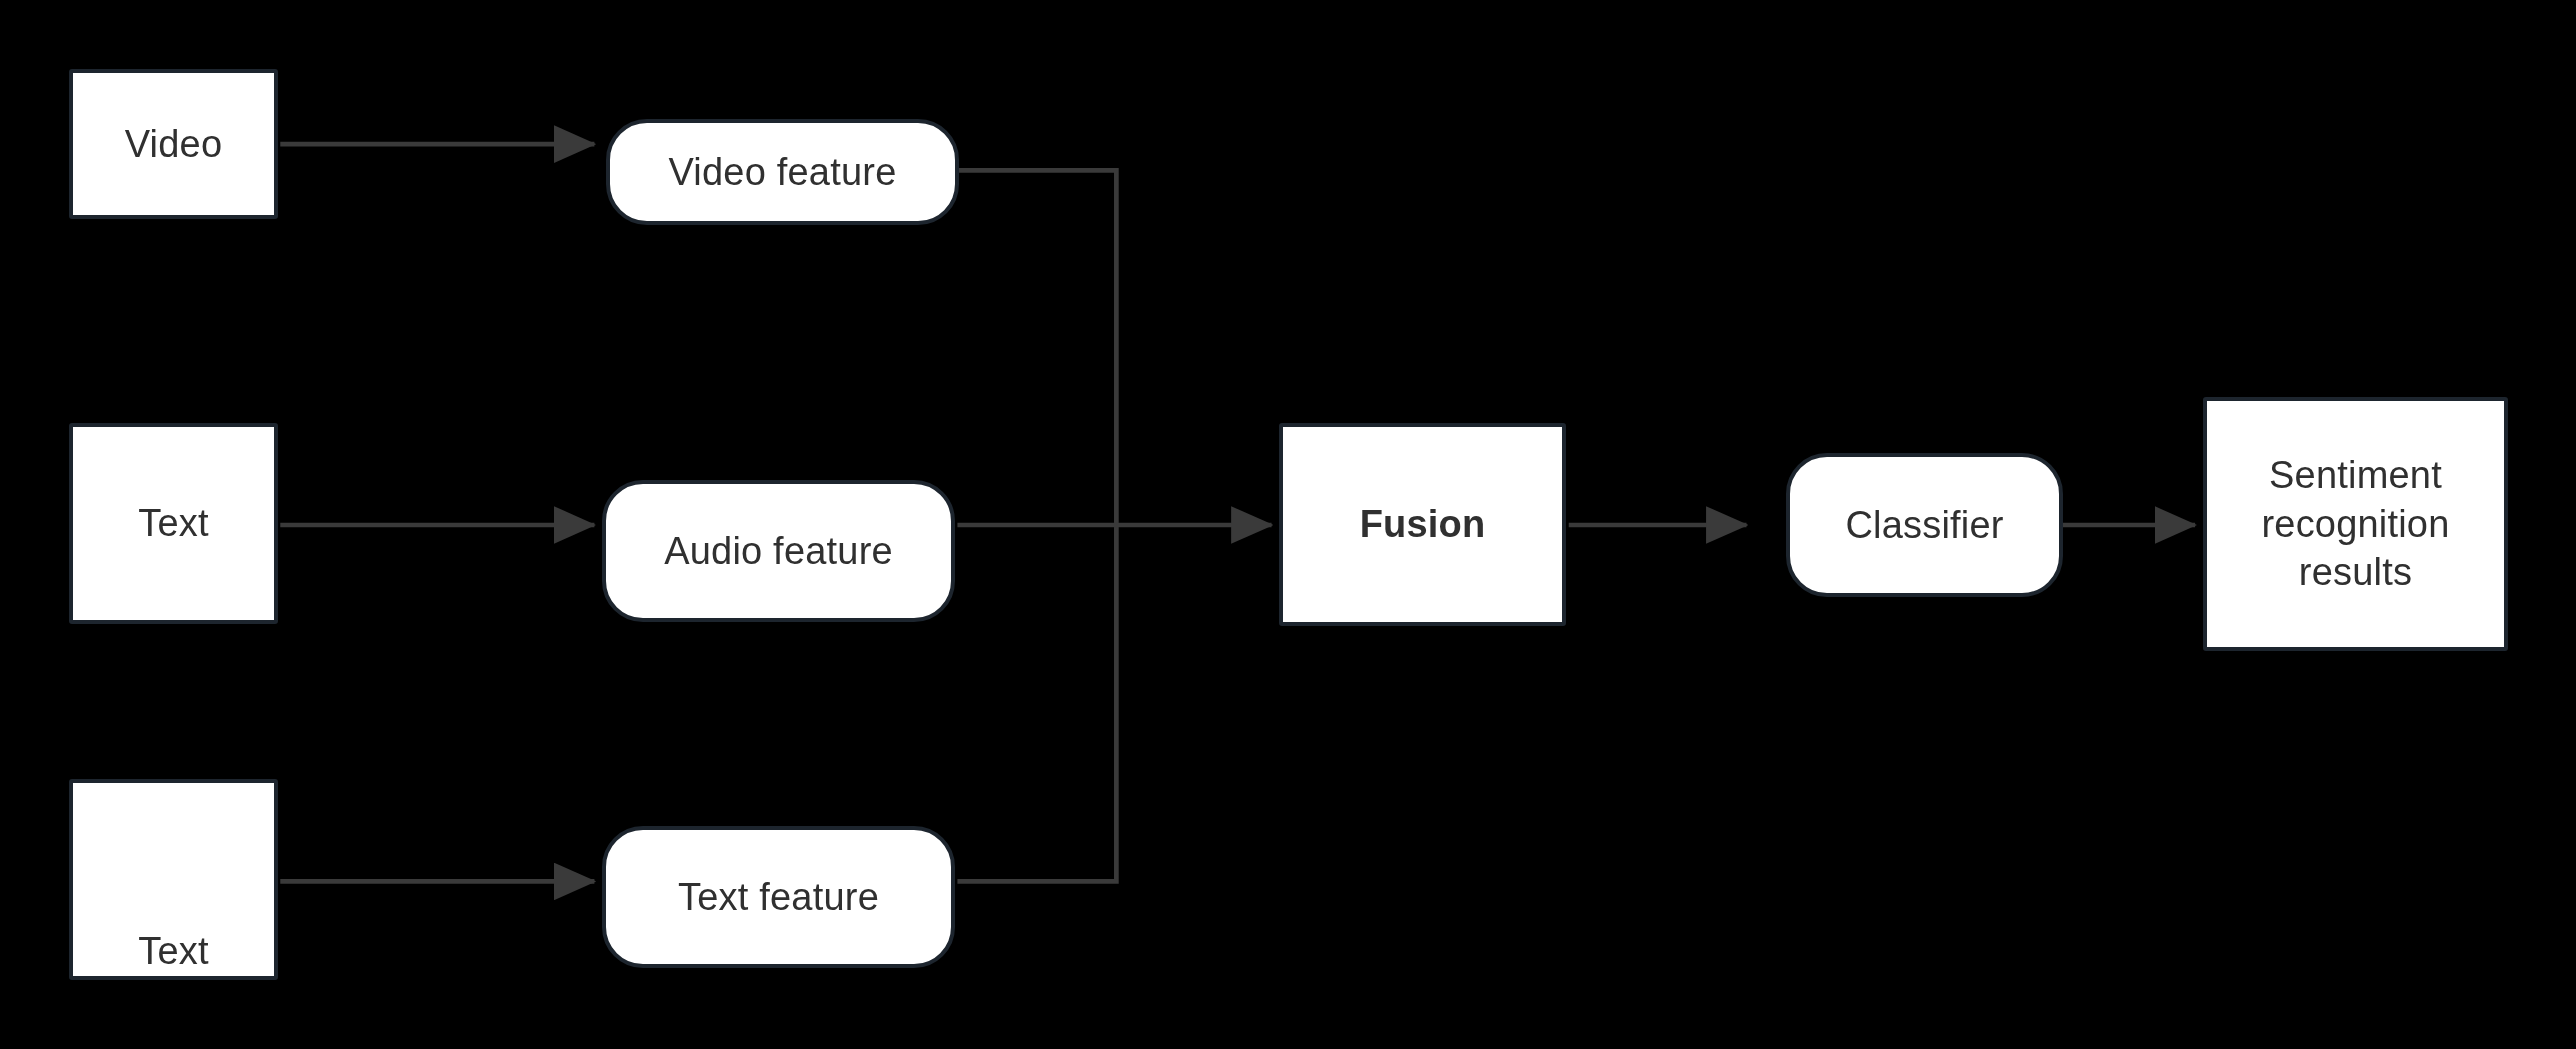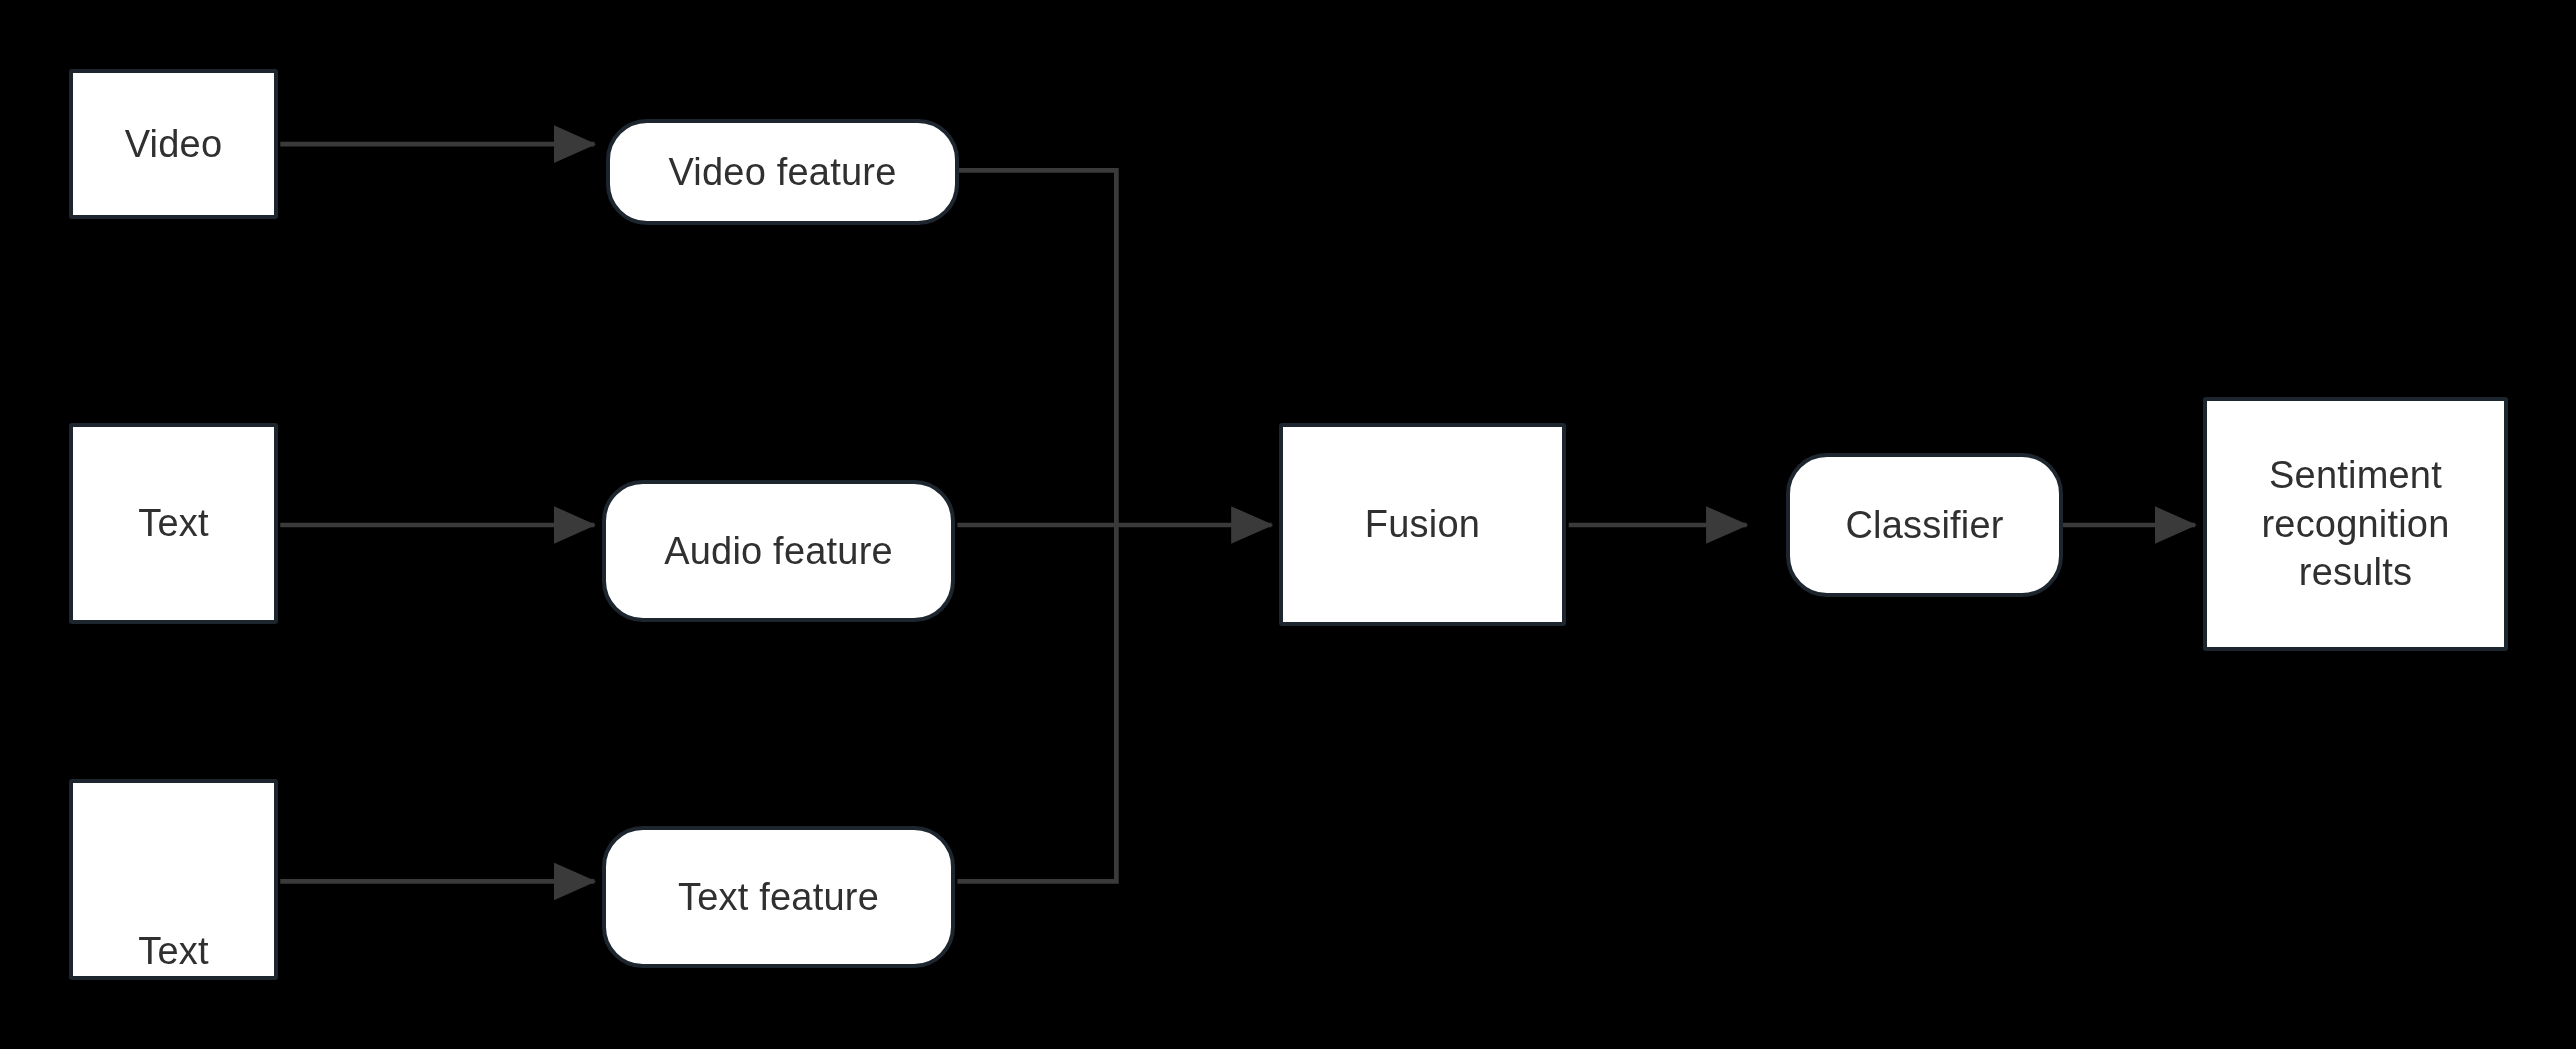--- a/index.html
+++ b/index.html
@@ -101,21 +101,21 @@
   </div>
 
   <div class="node rounded" style="left:602px; top:480px; width:353px; height:142px;">
     <span class="node-label">Audio feature</span>
   </div>
 
   <div class="node rounded" style="left:602px; top:809px; width:353px; height:142px;margin-top:17px;">
     <span class="node-label">Text feature</span>
   </div>
 
-  <div class="node rect" style="left:1279px; top:423px; width:287px; height:203px;">
+  <div class="node rect" style="left:1279px; top:423px; width:287px; height:203px;font-weight:bold;">
     <span class="node-label">Fusion</span>
   </div>
 
   <div class="node rounded" style="left:1754px; top:453px; width:277px; height:144px;margin-left:32px;">
     <span class="node-label">Classifier</span>
   </div>
 
   <div class="node rect" style="left:2203px; top:397px; width:305px; height:254px;">
     <span class="node-label">Sentiment
 recognition

